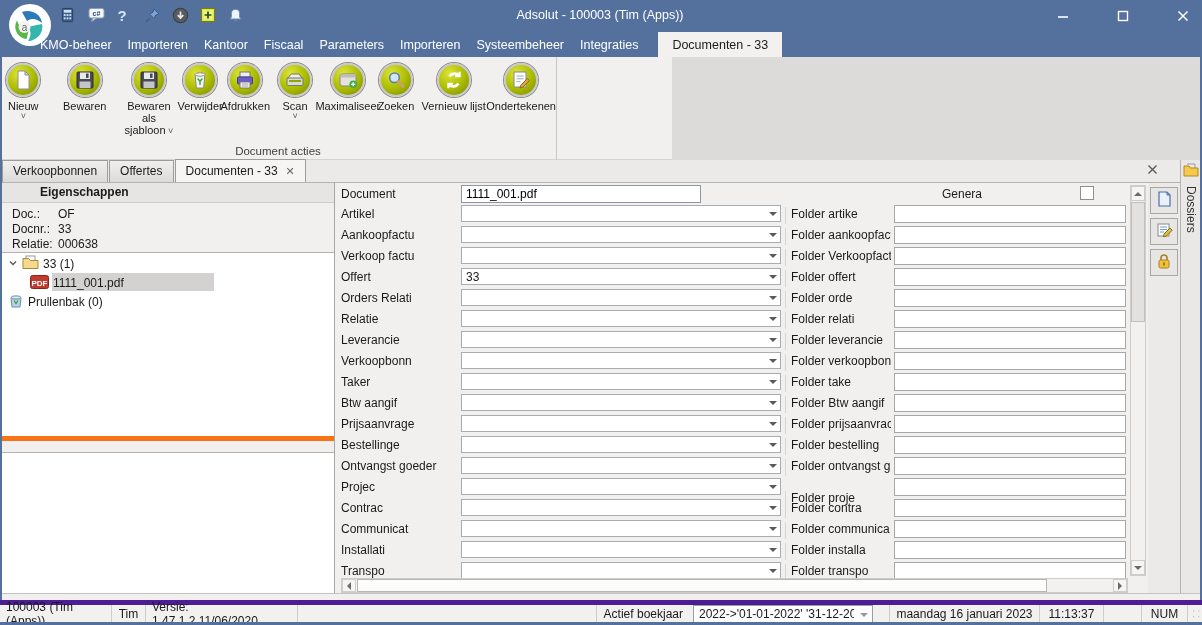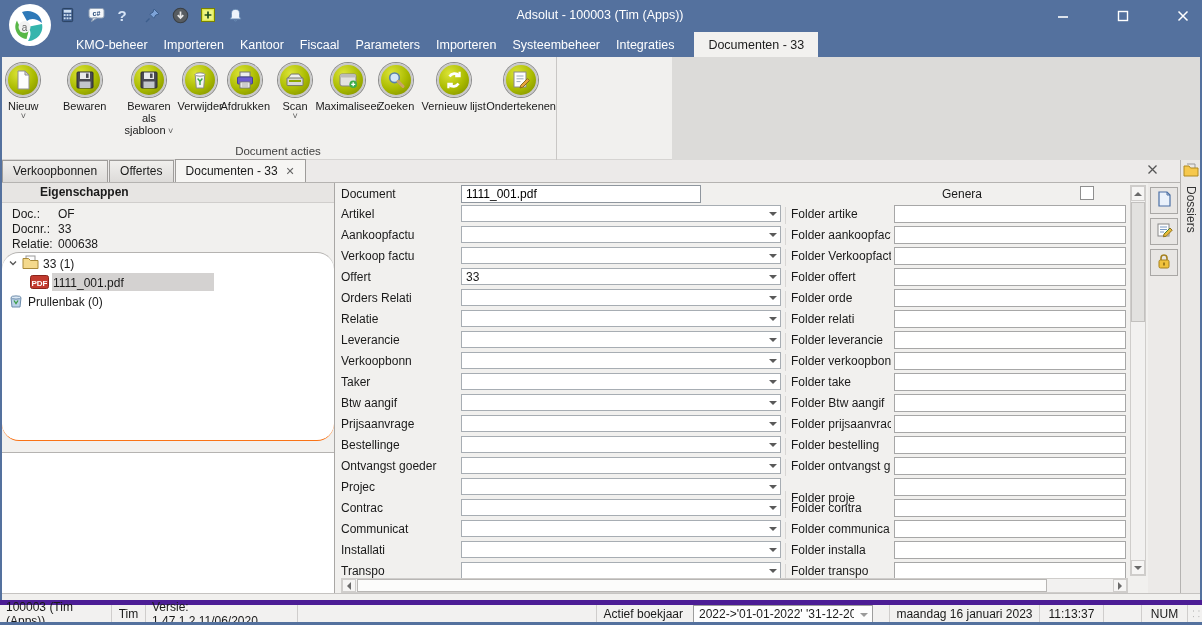--- a/index.html
+++ b/index.html
@@ -11,21 +11,21 @@
   }
   
   .titlebar { position:absolute; left:0; top:0; width:1202px; height:32px; background:#54719e; }
   .logo { position:absolute; left:8px; top:3px; width:44px; height:44px; z-index:5; }
   .quick-icons { position:absolute; left:60px; top:7px; display:flex; gap:11px; align-items:center; }
   .qicon { width:17px; height:17px; display:inline-block; }
   .win-title { position:absolute; left:380px; top:8px; width:440px; text-align:center; color:#fff; font-size:12.5px; }
   .winbtns { position:absolute; right:8px; top:6px; display:flex; gap:38px; }
   .winbtn { width:22px; height:20px; display:flex; align-items:center; justify-content:center; }
   
-  .menubar { position:absolute; left:0; top:32px; width:1202px; height:25px; background:#54719e; display:flex; align-items:stretch; padding-left:68px; }
+  .menubar { position:absolute; left:0; top:32px; width:1202px; height:25px; background:#54719e; display:flex; align-items:stretch; padding-left:32px; }
   .menu-item { color:#fff; font-size:12.5px; padding:0 8px; display:flex; align-items:center; cursor:default; }
   .menu-item.active { background:#f2f1ef; color:#1c1c1c; margin-left:12px; padding:0 14px; }
   
   .ribbon { position:absolute; left:0; top:57px; width:1202px; height:103px; background:#f1f0ee; border-bottom:1px solid #d6d4d2; }
   .rgroup1 { position:absolute; left:0; top:0; width:557px; height:103px; border-right:1px solid #c9c7c5; display:flex; align-items:flex-start; padding-top:4px; }
   .rgroup2 { position:absolute; left:557px; top:0; width:115px; height:103px; border-right:1px solid #c9c7c5; }
   .rrest  { position:absolute; left:672px; top:0; width:530px; height:103px; background:#dcdbd9; }
   .rbtn { display:flex; flex-direction:column; align-items:center; padding-top:2px; font-size:11px; line-height:12px; text-align:center; }
   .rbtn:nth-of-type(1){width:44px}.rbtn:nth-of-type(2){width:50px}.rbtn:nth-of-type(3){width:82px}
   .rbtn:nth-of-type(4){width:56px}.rbtn:nth-of-type(5){width:54px}.rbtn:nth-of-type(6){width:40px}
@@ -52,21 +52,21 @@
   .dtab.active { background:#f6f5f3; height:23px; }
   .dtab .x { color:#666; font-size:11px; }
   .pane-close { position:absolute; right:40px; top:3px; color:#555; font-size:13px; width:16px; text-align:center; }
   
   .content { position:absolute; left:2px; top:183px; width:1198px; height:410px; }
   .leftpanel { position:absolute; left:0; top:0; width:333px; height:410px; background:#f1f0ee; border-right:1px solid #a9a7a5; }
   .lp-header { height:20px; background:#e7e5e3; border-bottom:1px solid #d0cecc; font-weight:bold; padding-left:38px; line-height:19px; }
   .lp-props { position:absolute; left:0; top:20px; width:100%; height:49px; }
   .prow { position:absolute; left:10px; height:15px; display:flex; }
   .prow .pl { width:46px; }
-  .lp-tree { position:absolute; left:0; top:69px; width:332px; height:189px; background:#fff; border-top:1px solid #b5b3b1; border-bottom:1px solid #f97316;border-radius:17px; }
+  .lp-tree { position:absolute; left:0; top:69px; width:332px; height:189px; background:#fff; border-top:1px solid #b5b3b1; border-bottom:5px solid #f97316; }
   .titem { position:absolute; height:18px; display:flex; align-items:center; gap:4px; }
   .thl { position:absolute; left:50px; top:20px; width:162px; height:18px; background:#d4d2d1; }
   .lp-split { position:absolute; left:0; top:258px; width:332px; height:11px; background:#f1f0ee; }
   .lp-bottom { position:absolute; left:0; top:269px; width:332px; height:141px; background:#fff; border-top:1px solid #b5b3b1; }
   
   .formpane { position:absolute; left:334px; top:0; width:812px; height:410px; background:#f1f0ee; overflow:hidden; }
   .flabel { position:absolute; left:5px; width:117px; height:16px; overflow:hidden; white-space:nowrap; }
   .doc-input { position:absolute; left:125px; top:2px; width:240px; height:18px; background:#fff; border:1px solid #8f969e; font:12px "Liberation Sans",sans-serif; padding:0 4px; }
   .genhdr { position:absolute; left:520px; top:4px; width:212px; text-align:center; overflow:hidden; white-space:nowrap; }
   .genchk { position:absolute; left:744px; top:3px; }

